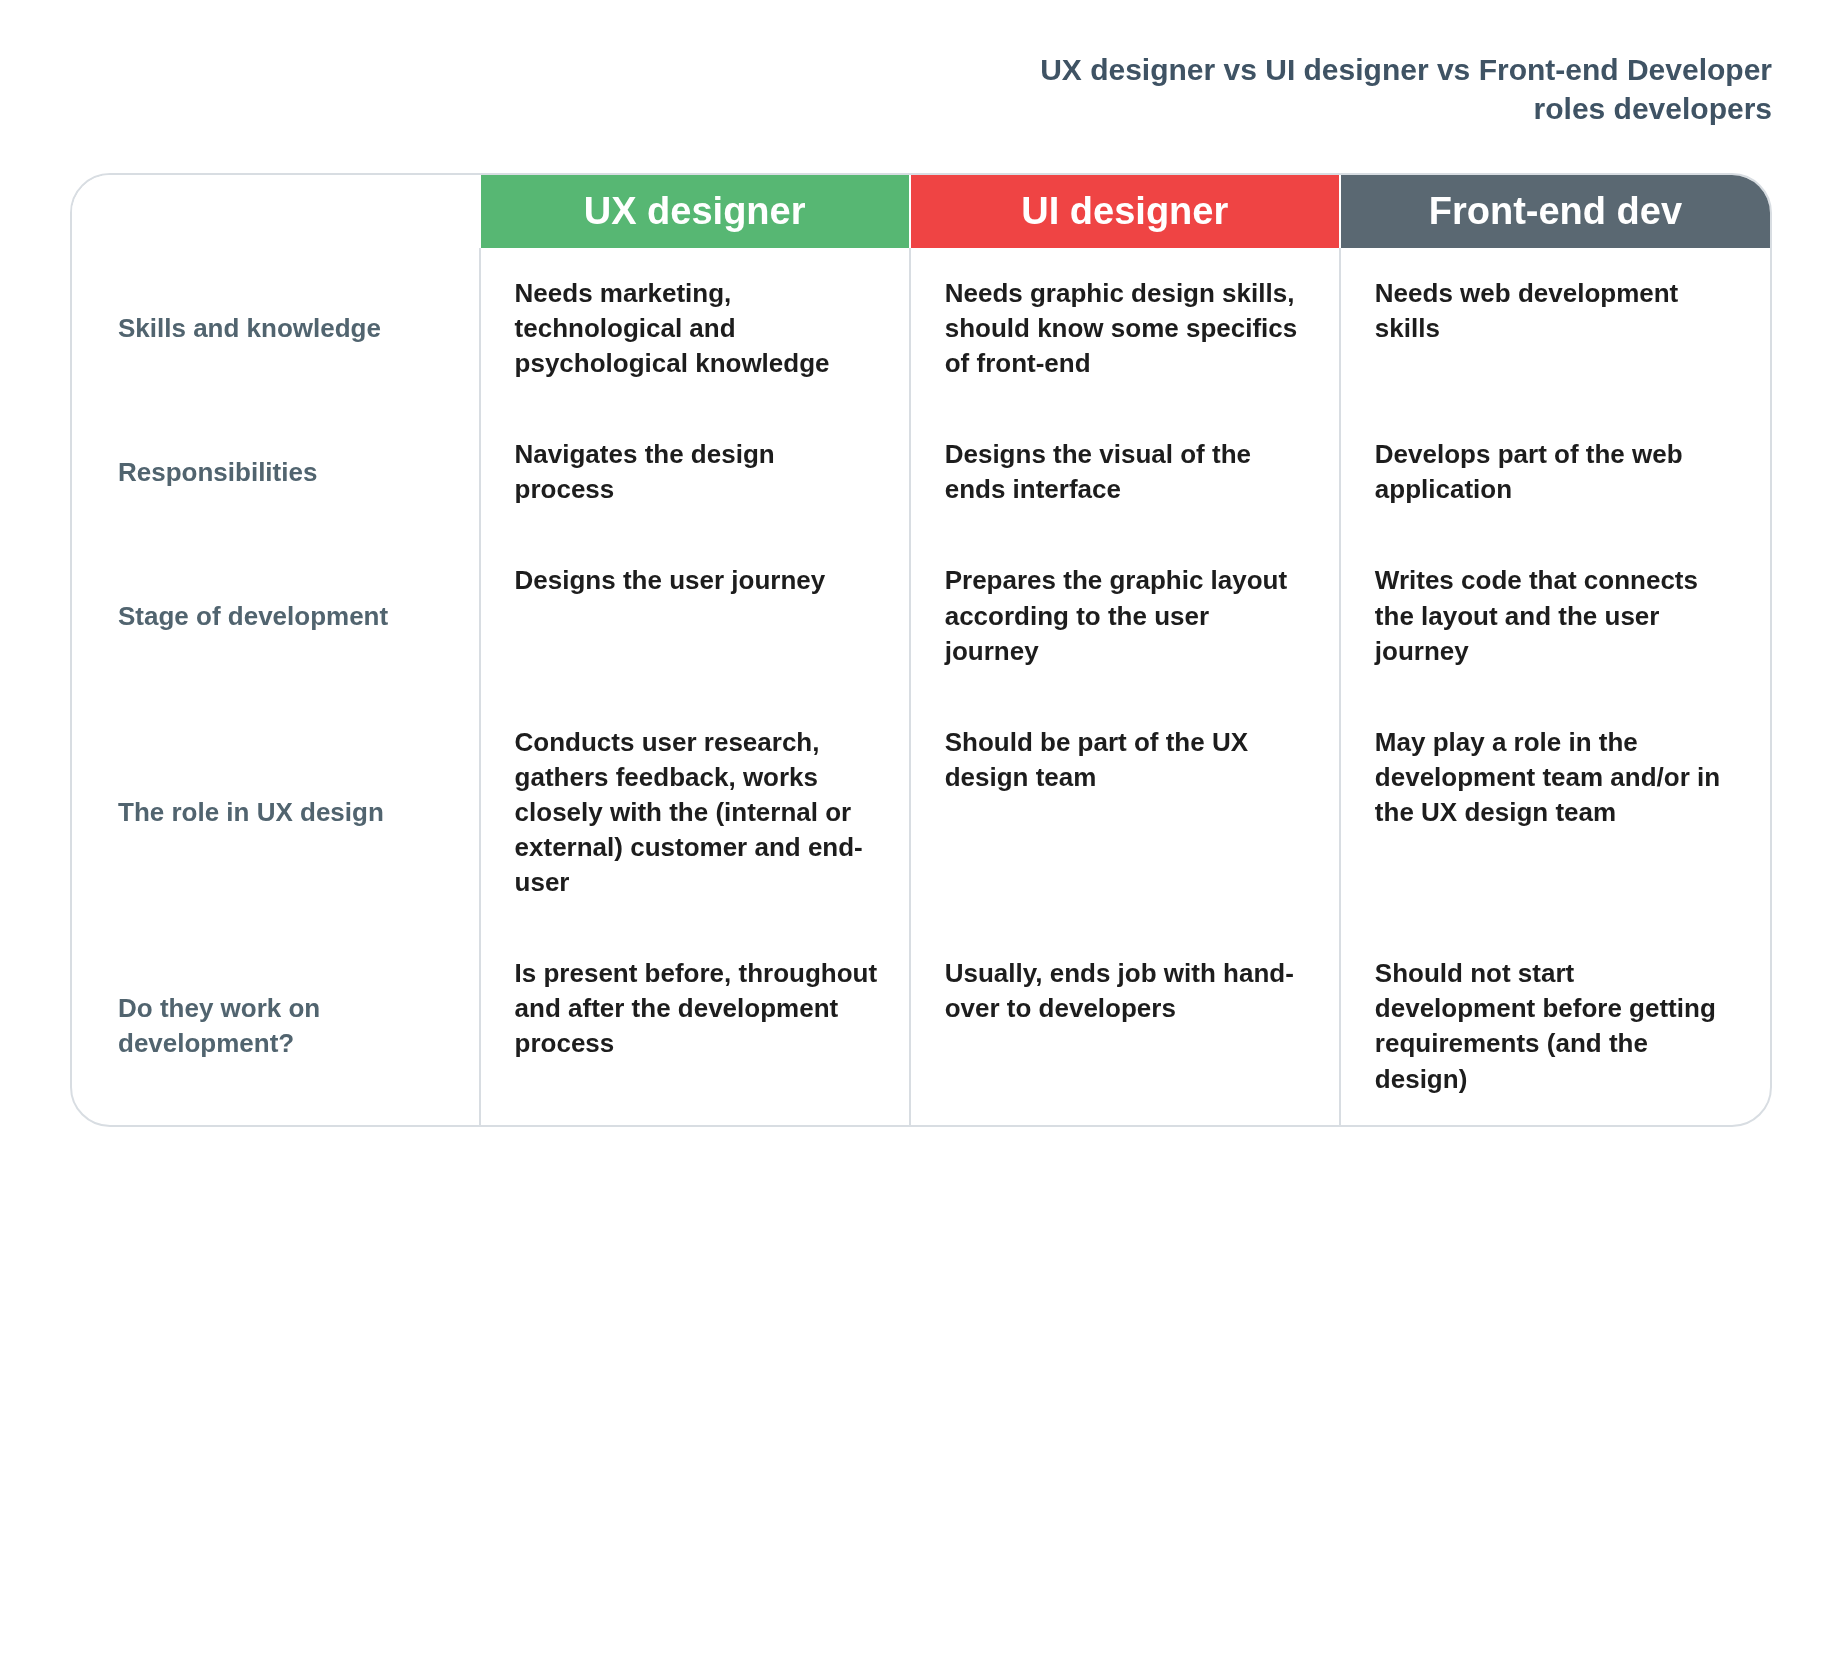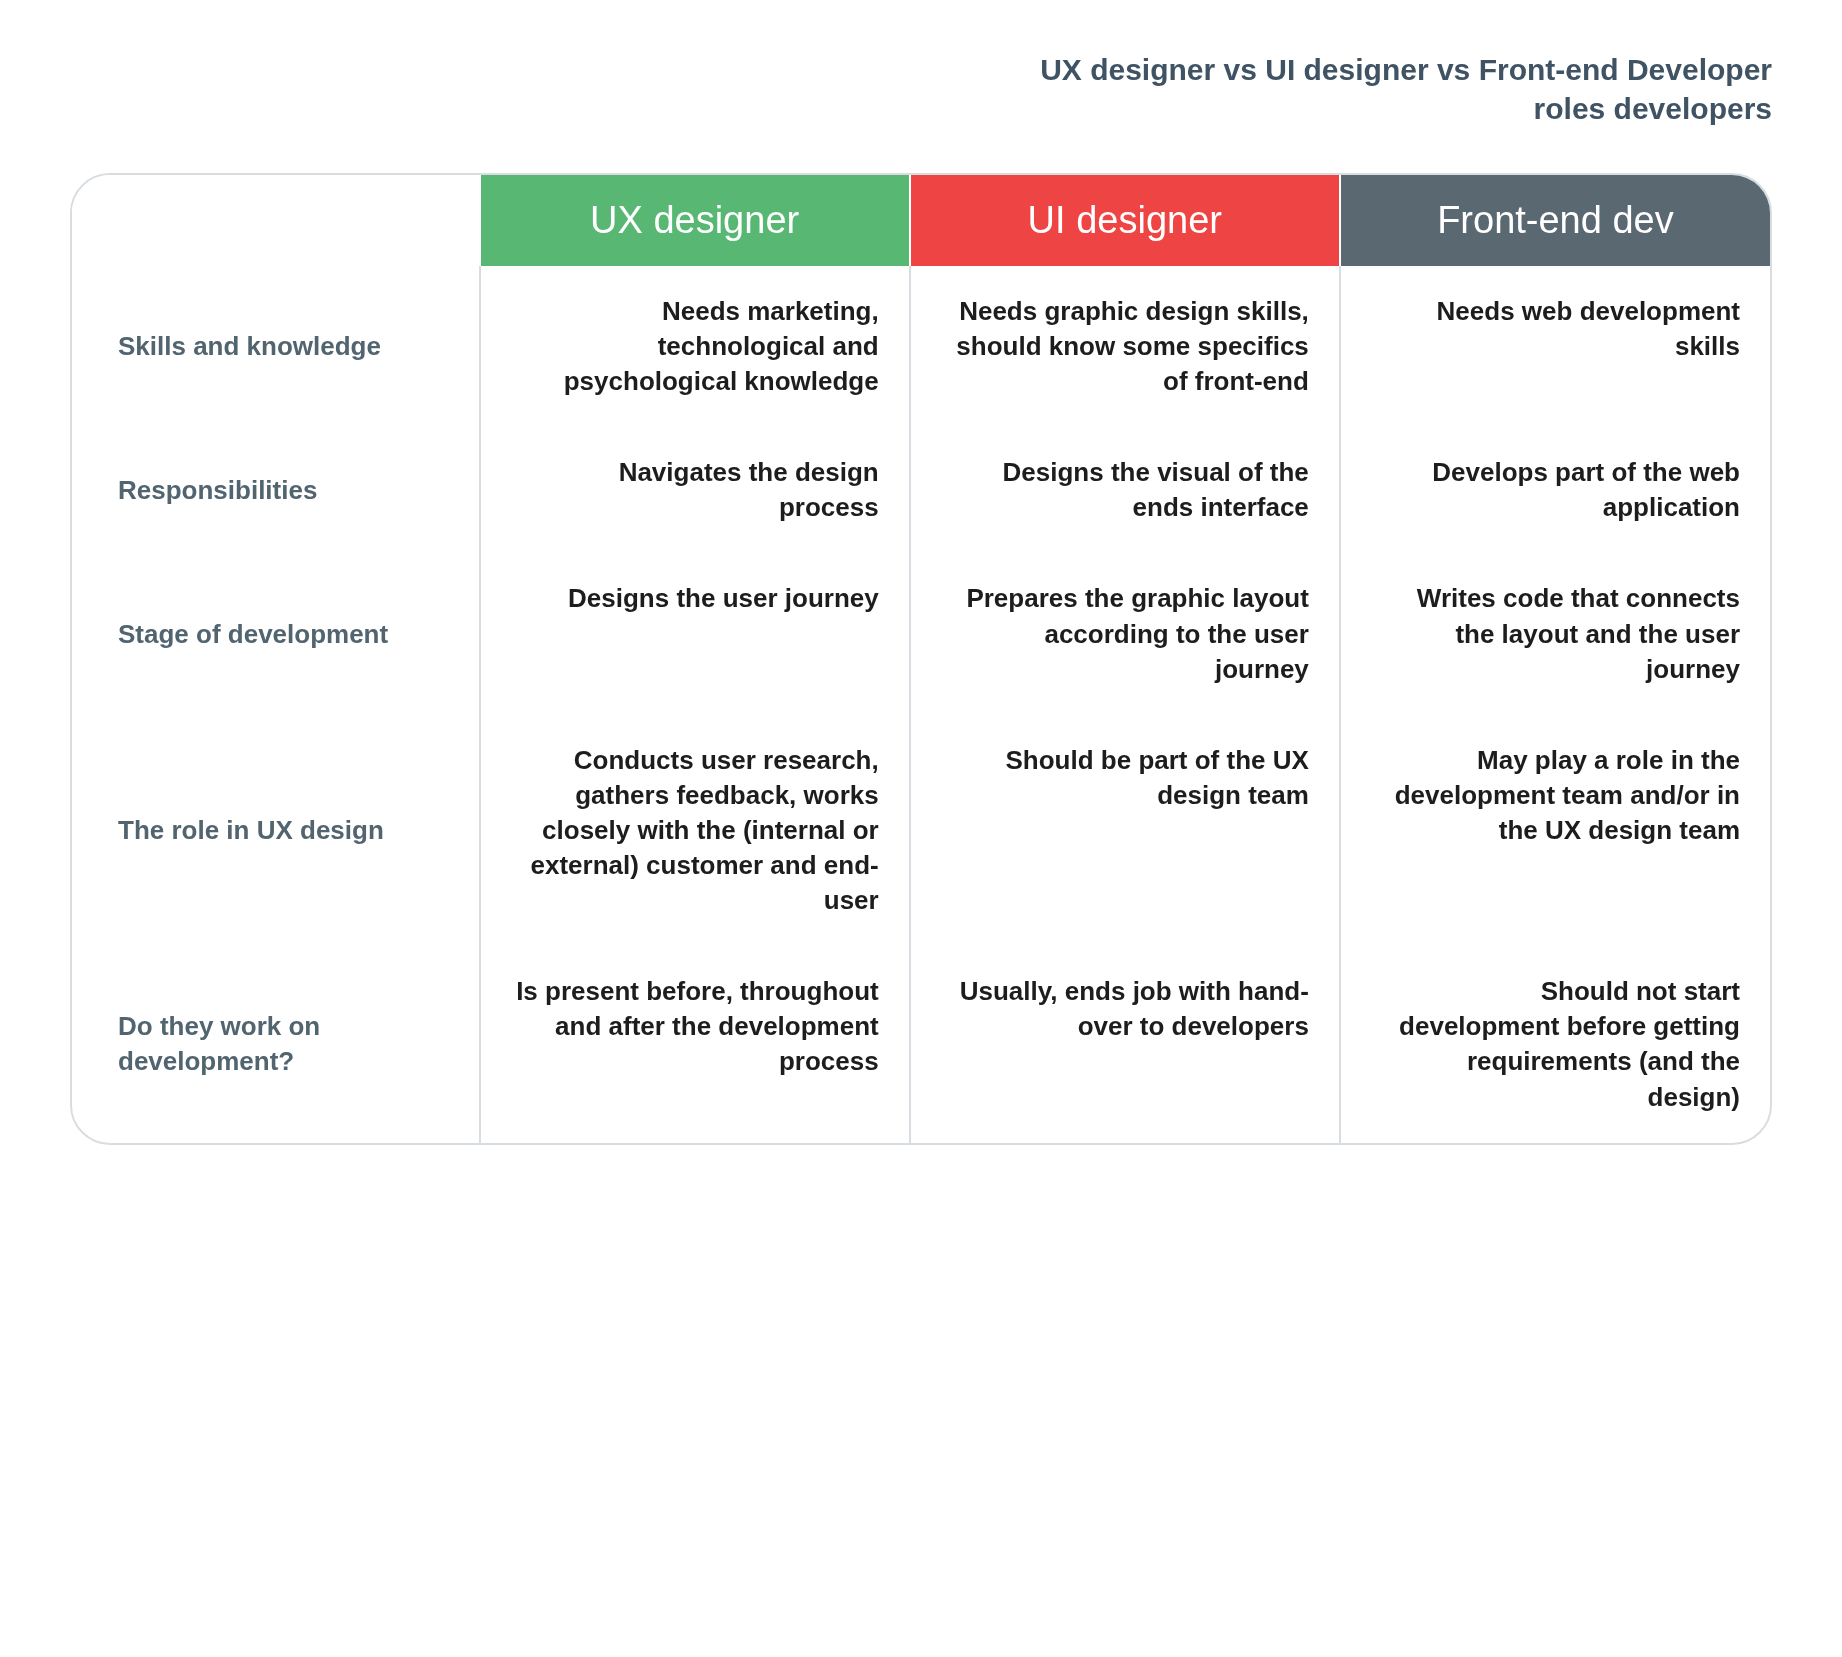--- a/index.html
+++ b/index.html
@@ -25,23 +25,23 @@
   }
   table {
     border-collapse: collapse;
     width: 100%;
     table-layout: fixed;
   }
   col.label-col { width: 24%; }
   col.data-col  { width: 25.33%; }
   thead th {
     font-size: 38px;
-    font-weight: 400;
+    font-weight: 700;
     color: #ffffff;
-    padding: 24px 10px;
+    padding: 15px 10px;
     text-align: center;
     border-right: 2px solid #ffffff;
   }
   thead th:last-child { border-right: none; }
   thead th.blank { background: #ffffff; }
   tbody td {
     vertical-align: top;
     padding: 28px 30px 28px 34px;
     font-size: 26px;
     line-height: 1.35;
@@ -50,21 +50,20 @@
     color: #51646f;
     font-weight: 700;
     padding-left: 46px;
     padding-right: 28px;
     vertical-align: middle;
   }
   tbody td.data-cell {
     color: #1d1d1d;
     font-weight: 700;
     border-left: 2px solid #d8dde2;
-    text-align: right;
   }
 </style>
 </head>
 <body>
 
 <h1 class="title">
   <span>UX designer vs UI designer vs Front-end Developer</span><br>
   <span>roles developers</span>
 </h1>
 

